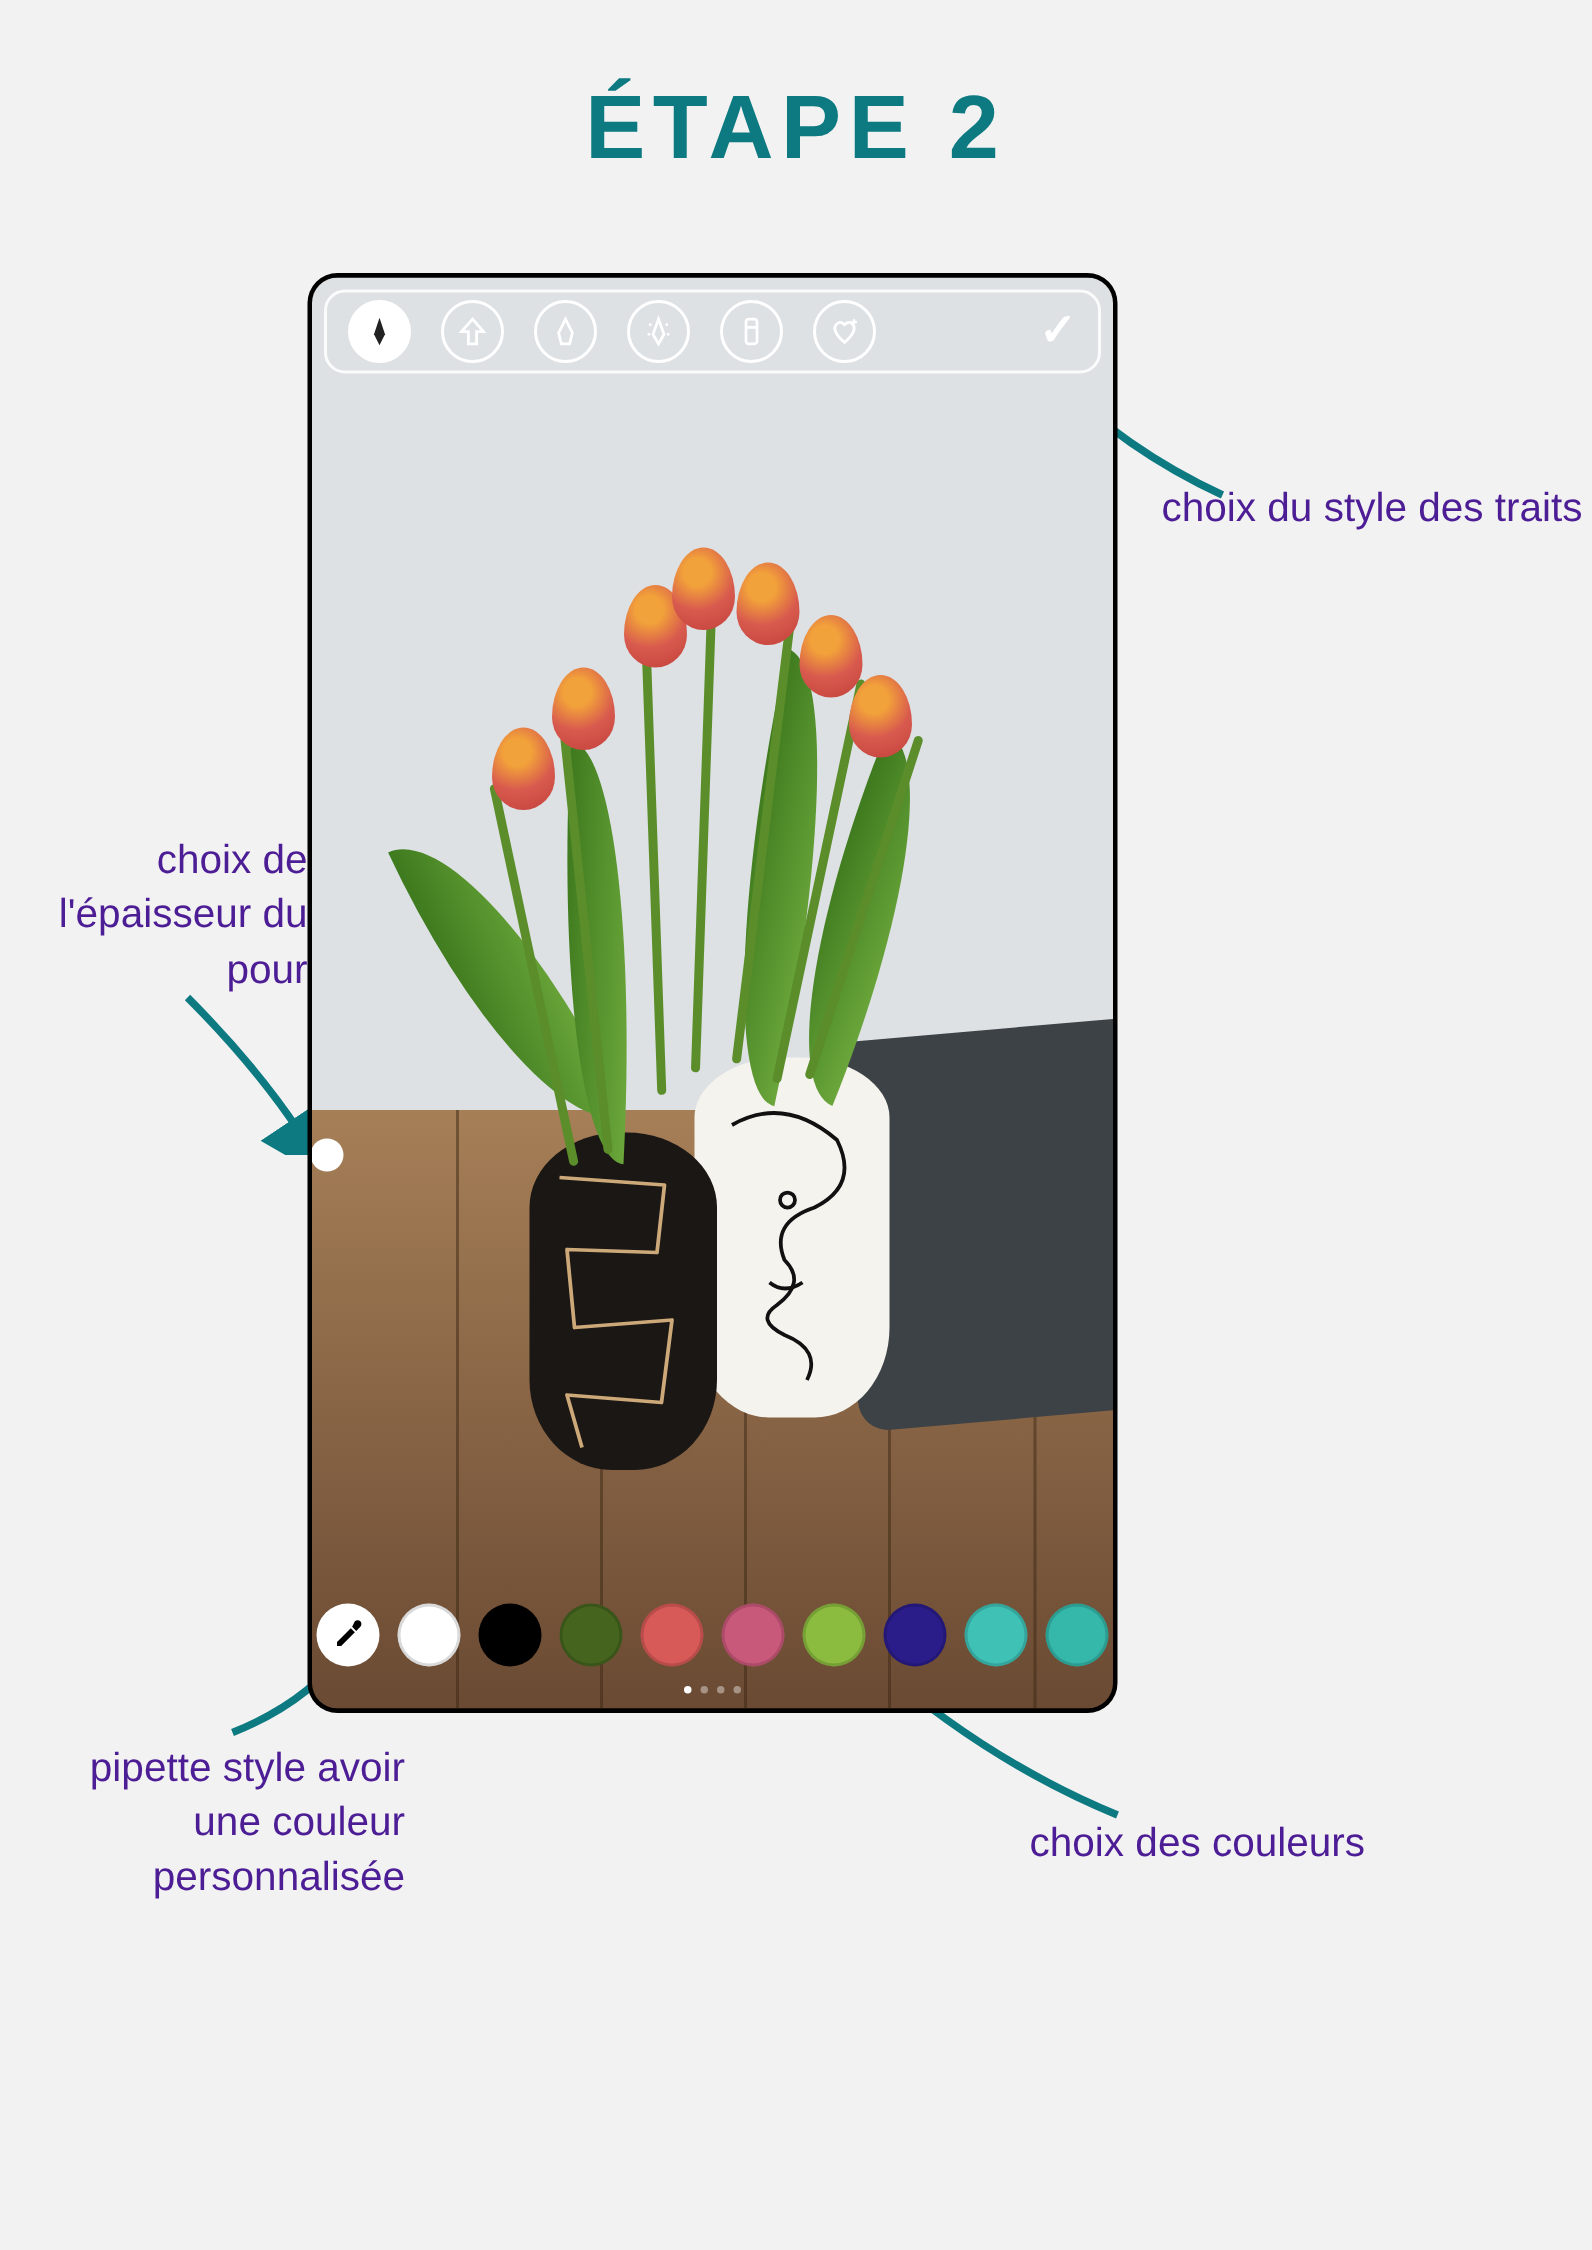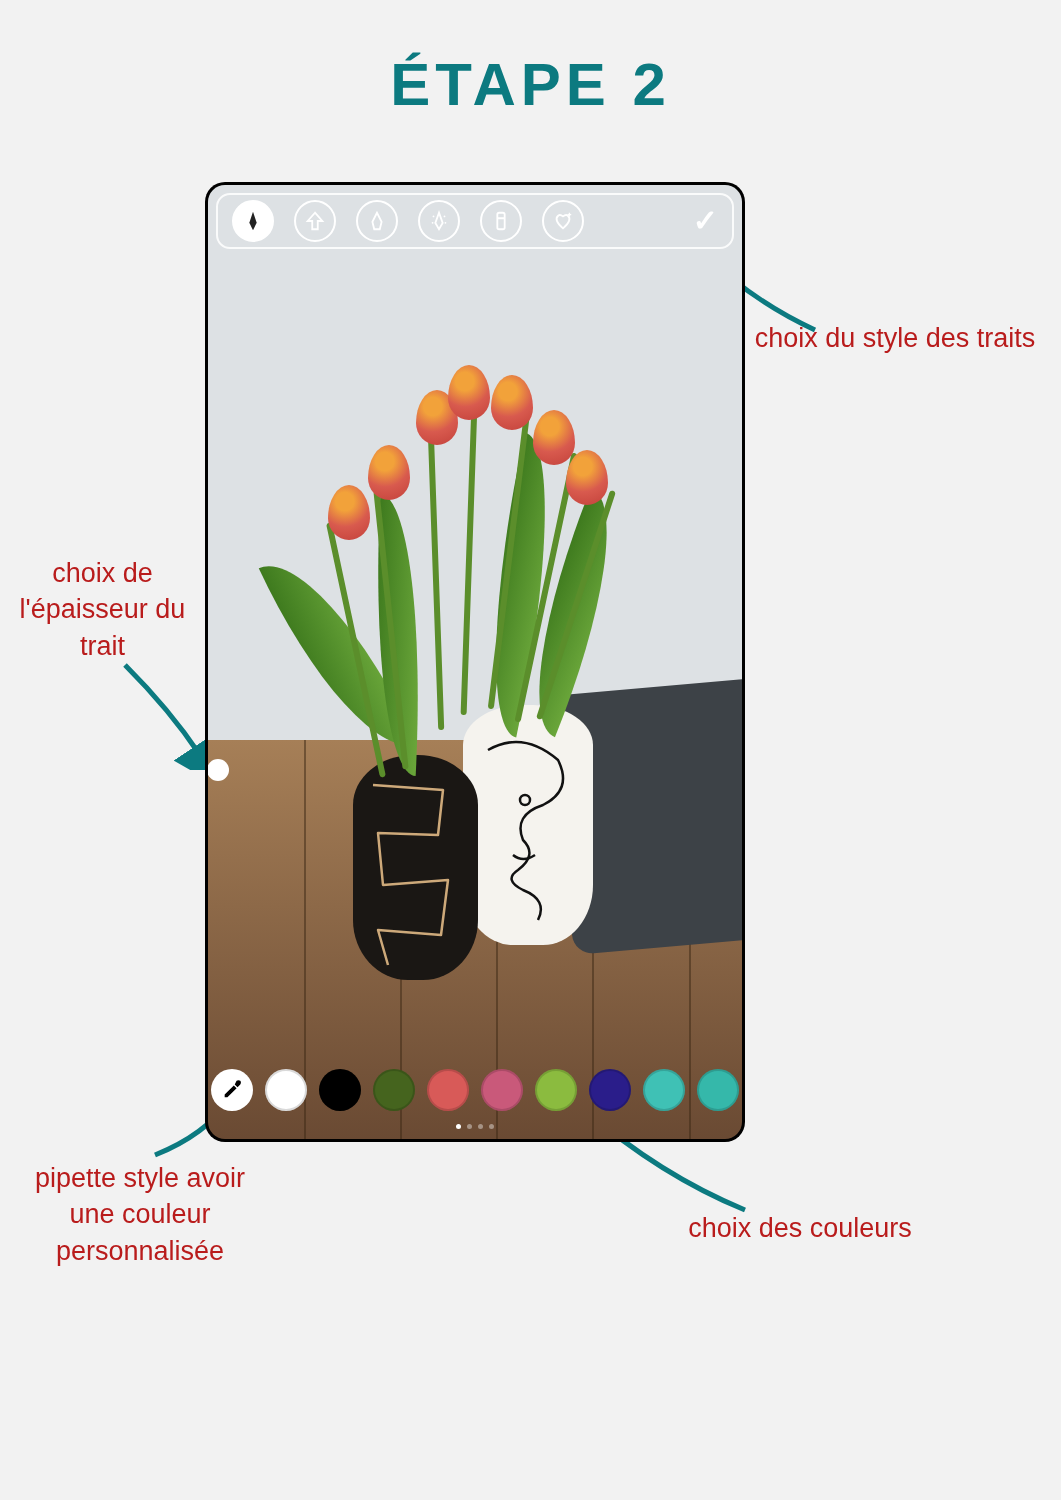--- a/index.html
+++ b/index.html
@@ -33,32 +33,32 @@
   
   #palette{position:absolute;left:0;right:0;bottom:26px;height:46px;display:flex;align-items:center;justify-content:center;gap:12px}
   .swatch{width:42px;height:42px;border-radius:50%;box-shadow:0 0 0 2px rgba(0,0,0,.15) inset}
   #eyedrop{width:42px;height:42px;border-radius:50%;background:#fff;display:flex;align-items:center;justify-content:center}
   #eyedrop svg{width:22px;height:22px}
   
   #pager{position:absolute;left:0;right:0;bottom:10px;display:flex;justify-content:center;gap:6px}
   .dot{width:5px;height:5px;border-radius:50%;background:rgba(255,255,255,.4)}
   .dot.active{background:#fff}
   
-  .anno{position:absolute;color:#b91c1c;font-size:27px;text-align:center;line-height:1.35}
+  .anno{position:absolute;color:#4c1d95;font-size:27px;text-align:right;line-height:1.35}
   .arrow{position:absolute;pointer-events:none}
 </style>
 </head>
 <body>
 
 <div id="title">ÉTAPE 2</div>
 
 <div class="anno" style="left:735px;top:320px;width:320px">choix du style des traits</div>
-<div class="anno" style="left:0px;top:555px;width:205px">choix de l'épaisseur du trait</div>
+<div class="anno" style="left:0px;top:555px;width:205px">choix de l'épaisseur du pour</div>
 <div class="anno" style="left:10px;top:1160px;width:260px">pipette style avoir une couleur personnalisée</div>
-<div class="anno" style="left:640px;top:1210px;width:320px">choix des couleurs</div>
+<div class="anno" style="left:590px;top:1210px;width:320px">choix des couleurs</div>
 
 <svg class="arrow" style="left:680px;top:240px;width:160px;height:120px">
   <defs>
       <marker id="ah1" markerWidth="10" markerHeight="10" refX="2" refY="5" orient="auto">
         <path d="M0,0 L10,5 L0,10 Z" fill="#0c7a80"></path>
       </marker>
     </defs>
   <path d="M135,90 Q70,60 20,10" stroke="#0c7a80" stroke-width="5" fill="none" marker-end="url(#ah1)"></path>
 </svg>
 <svg class="arrow" style="left:115px;top:660px;width:110px;height:110px">

